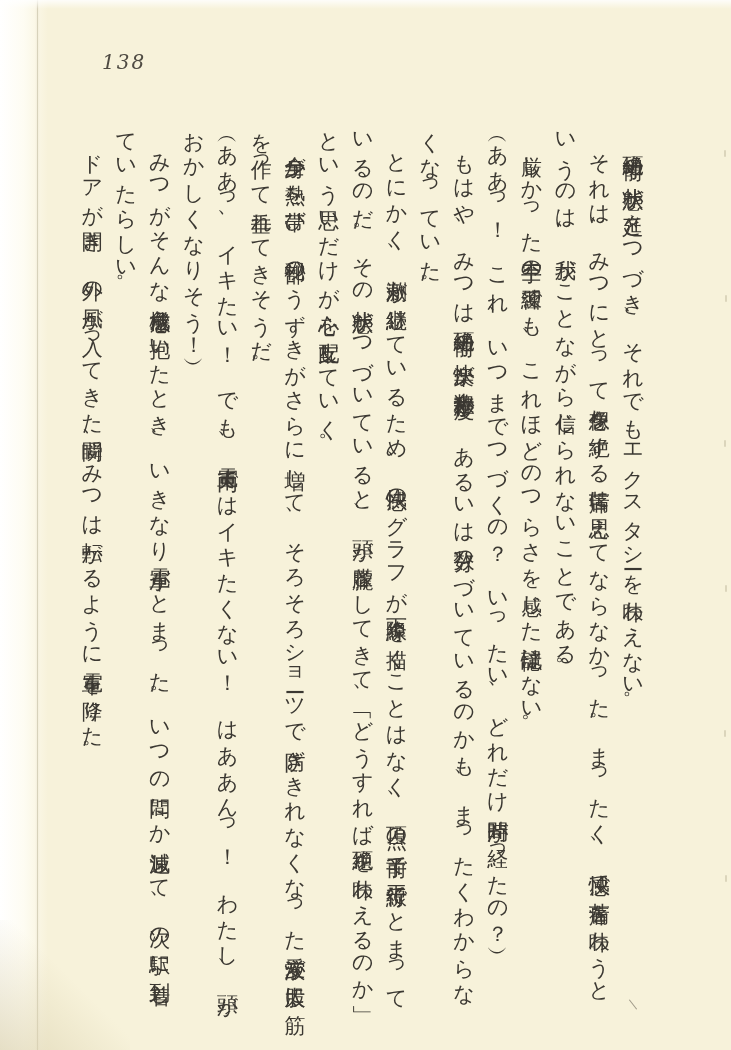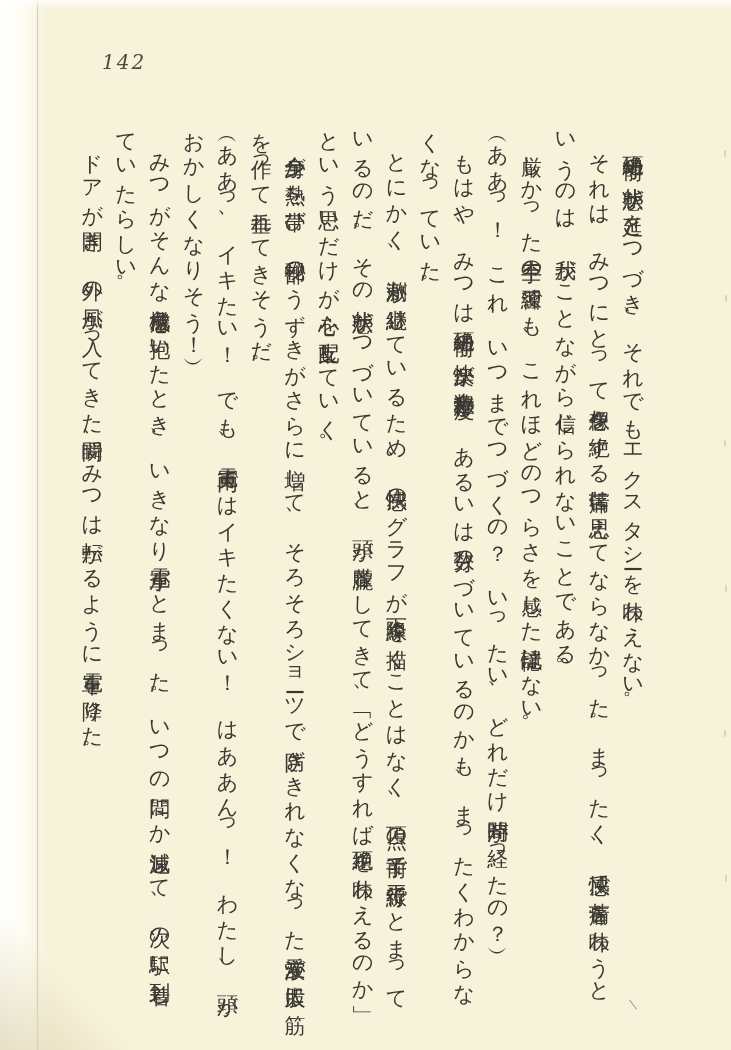--- a/index.html
+++ b/index.html
@@ -89,21 +89,21 @@
 </style>
 </head>
 <body>
 
 <div id="page">
   <div id="left-edge"></div>
   <div id="gutter-line"></div>
   <div id="top-edge"></div>
   <div id="corner-fold"></div>
 
-  <div id="page-number">142</div>
+  <div id="page-number">138</div>
 
   <div id="text-block">
       <p style="text-indent: 1em;">絶頂寸前の状態が延々とつづき、それでもエクスタシーを味わえない。</p>
       <p style="text-indent: 1em;">それは、みつにとって想像を絶する苦痛に思えてならなかった。まったく、快感で苦痛を味わうというのは、我がことながら信じられないことである。</p>
       <p style="text-indent: 1em;">厳しかった空手の練習でも、これほどのつらさを感じた記憶はない。</p>
       <p style="text-indent: 0.5em;">（ああっ！　これ、いつまでつづくの？　いったい、どれだけ時間が経ったの？）</p>
       <p style="text-indent: 1em;">もはや、みつは絶頂寸前の快楽が十数秒程度か、あるいは数分つづいているのかも、まったくわからなくなっていた。</p>
       <p style="text-indent: 1em;">とにかく、刺激が継続しているため、快感のグラフが下降線を描くことはなく、頂点の手前で平行線でとまっているのだ。その状態がつづいていると、頭が朦朧としてきて、「どうすれば絶頂を味わえるのか」という思いだけが心を支配していく。</p>
       <p style="text-indent: 1em;">全身が熱を帯び、秘部のうずきがさらに増して、そろそろショーツで防ぎきれなくなった愛液が太股に筋を作って垂れてきそうだ。</p>
       <p style="text-indent: 0.5em;">（ああっ、イキたい！　でも、電車内ではイキたくない！　はああんっ！　わたし、頭がおかしくなりそう！）</p>

